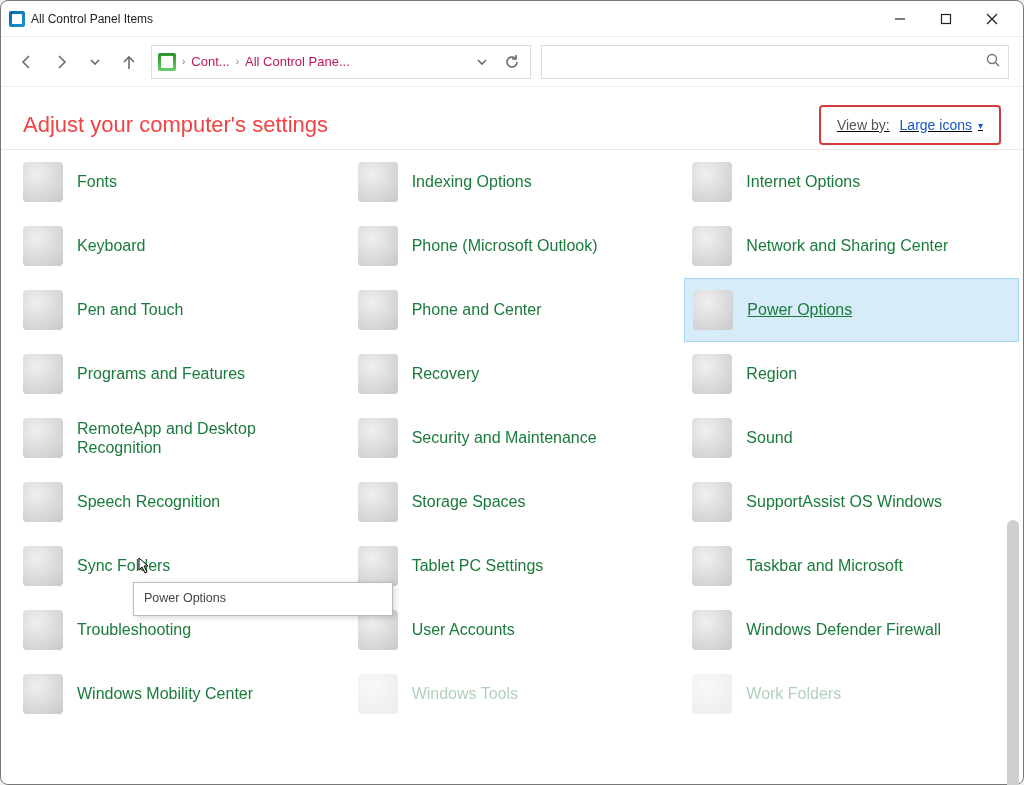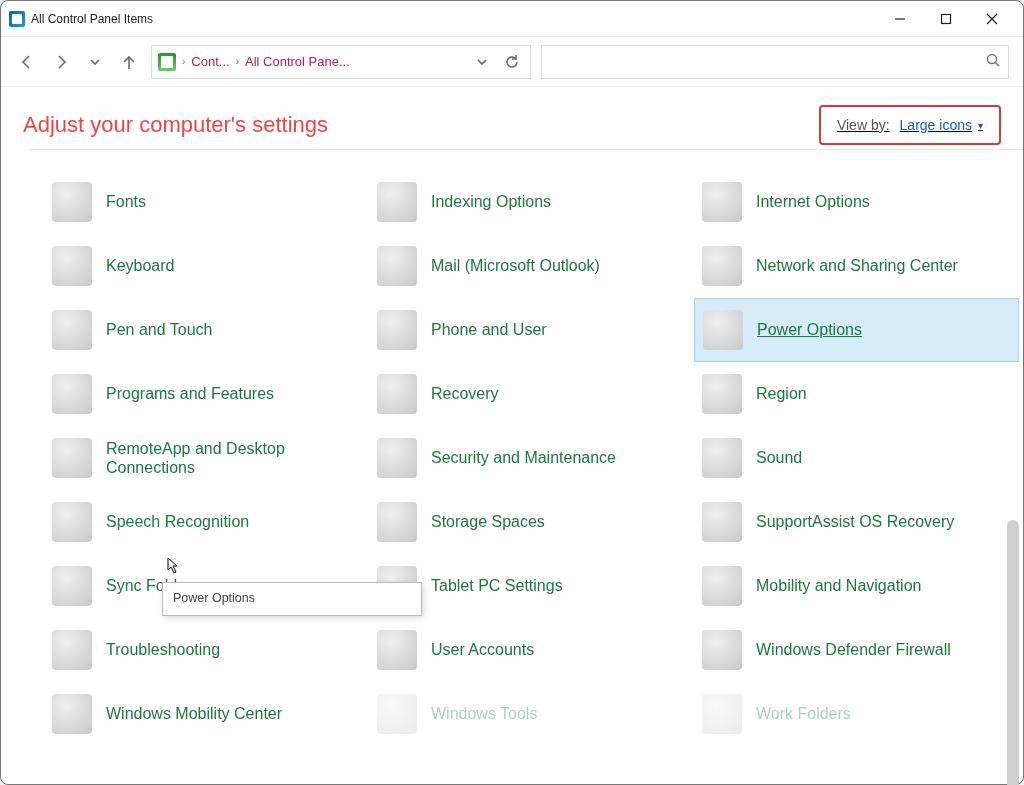--- a/index.html
+++ b/index.html
@@ -23,21 +23,21 @@
   .refresh { margin-left:auto; }
   .search { flex:1; border:1px solid #ddd; height:34px; display:flex; align-items:center; padding: 0 8px; }
   .search input { border:none; outline:none; flex:1; font-size:13px; }
   .search .sicon { color:#777; }
   .topline { display:flex; align-items:center; padding: 18px 22px 4px 22px; }
   .topline .heading { color:#ef4444; font-size:22px; font-weight:400; }
   .viewby-wrap { margin-left:auto; border: 2px solid #d23b3b; border-radius:4px; padding: 10px 16px; display:flex; align-items:center; gap:10px;text-decoration:underline; }
   .viewby-wrap .lbl { color:#555; font-size:14px; }
   .viewby-wrap .val { color:#1857c5; font-size:14px; }
   .viewby-wrap .dd { color:#1857c5; font-size:10px; margin-left:-4px;}
-  .body { position:relative; border-top:1px solid #e8e8e8; padding: 20px 4px 0 14px; height: calc(785px - 36px - 50px - 62px); overflow:hidden;margin-left:29px; }
+  .body { position:relative; border-top:1px solid #e8e8e8; padding: 0 4px 0 14px; height: calc(785px - 36px - 50px - 62px); overflow:hidden; }
   .grid { display:grid; grid-template-columns: 1fr 1fr 1fr; column-gap:0; row-gap:0; }
   .item { display:flex; align-items:center; height:64px; padding: 0 8px; gap:14px; cursor:pointer; color:#1a7a3c; font-size:16px; position:relative; }
   .item .ico { width:40px; height:40px; flex:0 0 40px; display:flex; align-items:center; justify-content:center; font-size:30px; border-radius:4px; background: radial-gradient(circle at 35% 30%, #f0f0f0, #c8c8c8); color:#555; }
   .item .txt { line-height:1.2; max-width:230px; }
   .item.hover { background:#d6ecf9; border:1px solid #a8d4f0; }
   .item.hover .txt { text-decoration: underline; color:#1a7a3c; }
   .item.faded { opacity: .35; }
   .tooltip { position:absolute; left:132px; top:432px; width:260px; background:#fff; border:1px solid #bbb; padding:8px 10px; font-size:12.5px; color:#555; box-shadow:2px 2px 6px rgba(0,0,0,.15); z-index:10; }
   .tooltip .tt-title { color:#444; margin-bottom:2px; }
   .cursor { position:absolute; left:132px; top:406px; font-size:18px; color:#000; z-index:11; pointer-events:none; }
@@ -158,85 +158,85 @@
         <div class="item">
           <div class="ico ic-globe"></div>
           <div class="txt">Internet Options</div>
         </div>
         <div class="item">
           <div class="ico ic-gray"></div>
           <div class="txt">Keyboard</div>
         </div>
         <div class="item">
           <div class="ico ic-globe"></div>
-          <div class="txt">Mail (Microsoft Outlook)</div>
+          <div class="txt">Phone (Microsoft Outlook)</div>
         </div>
         <div class="item">
           <div class="ico ic-blue"></div>
           <div class="txt">Network and Sharing Center</div>
         </div>
         <div class="item">
           <div class="ico ic-gray"></div>
           <div class="txt">Pen and Touch</div>
         </div>
         <div class="item">
           <div class="ico ic-gray"></div>
-          <div class="txt">Phone and User</div>
+          <div class="txt">Phone and Center</div>
         </div>
         <div class="item hover">
           <div class="ico ic-battery"></div>
           <div class="txt">Power Options</div>
         </div>
         <div class="item">
           <div class="ico ic-blue"></div>
           <div class="txt">Programs and Features</div>
         </div>
         <div class="item">
           <div class="ico ic-green"></div>
           <div class="txt">Recovery</div>
         </div>
         <div class="item">
           <div class="ico ic-clock"></div>
           <div class="txt">Region</div>
         </div>
         <div class="item">
           <div class="ico ic-blue"></div>
-          <div class="txt">RemoteApp and Desktop Connections</div>
+          <div class="txt">RemoteApp and Desktop Recognition</div>
         </div>
         <div class="item">
           <div class="ico ic-flag"></div>
           <div class="txt">Security and Maintenance</div>
         </div>
         <div class="item">
           <div class="ico ic-speaker"></div>
           <div class="txt">Sound</div>
         </div>
         <div class="item">
           <div class="ico ic-gray"></div>
           <div class="txt">Speech Recognition</div>
         </div>
         <div class="item">
           <div class="ico ic-disk"></div>
           <div class="txt">Storage Spaces</div>
         </div>
         <div class="item">
           <div class="ico ic-blue"></div>
-          <div class="txt">SupportAssist OS Recovery</div>
+          <div class="txt">SupportAssist OS Windows</div>
         </div>
         <div class="item">
           <div class="ico ic-green"></div>
           <div class="txt">Sync Folders</div>
         </div>
         <div class="item">
           <div class="ico ic-blue"></div>
           <div class="txt">Tablet PC Settings</div>
         </div>
         <div class="item">
           <div class="ico ic-gray"></div>
-          <div class="txt">Mobility and Navigation</div>
+          <div class="txt">Taskbar and Microsoft</div>
         </div>
         <div class="item">
           <div class="ico ic-blue"></div>
           <div class="txt">Troubleshooting</div>
         </div>
         <div class="item">
           <div class="ico ic-green"></div>
           <div class="txt">User Accounts</div>
         </div>
         <div class="item">

